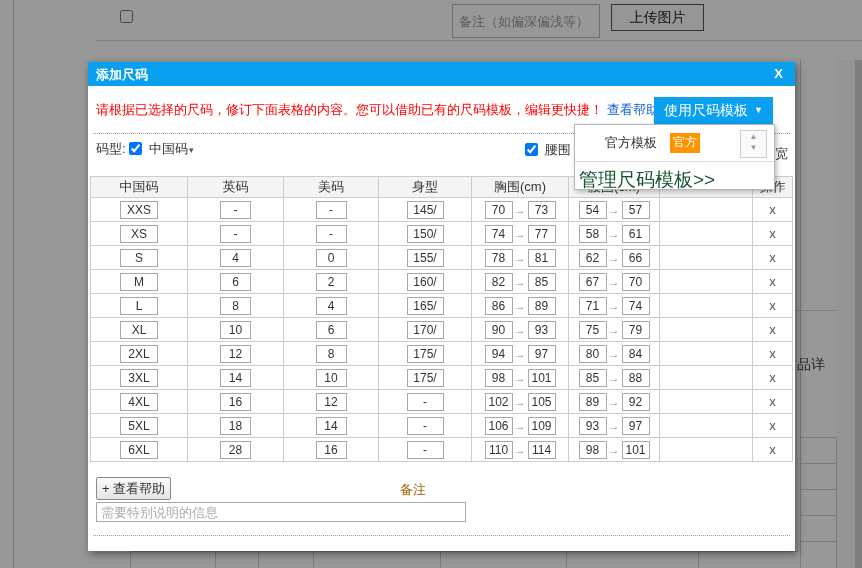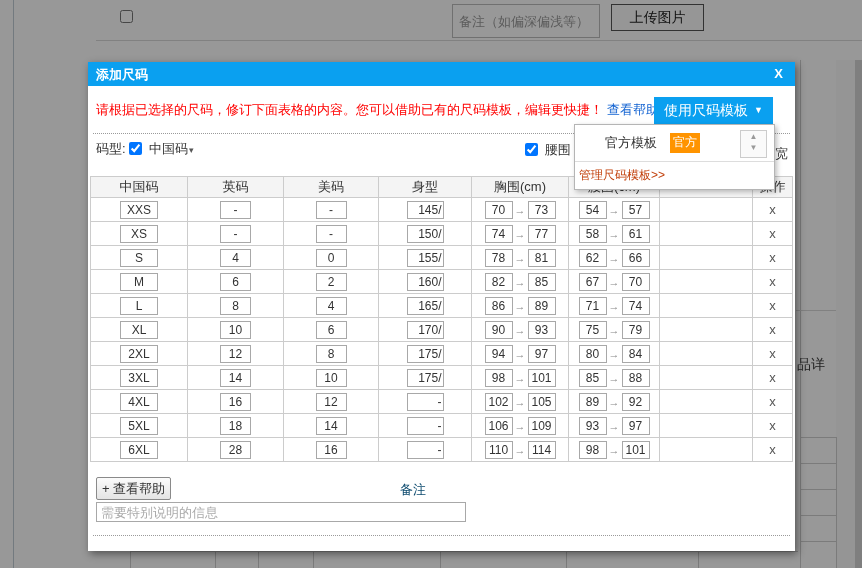--- a/index.html
+++ b/index.html
@@ -46,39 +46,39 @@
   .dropdown { position:absolute; left:486px; top:62px; width:201px; height:66px; background:#fff;
     border:1px solid #b5b5b5; box-shadow:2px 2px 5px rgba(0,0,0,0.25); z-index:6; }
   .dd-row1 { position:absolute; left:0; top:0; right:0; height:36px; }
   .dd-tpl-name { position:absolute; left:30px; top:9px; font-size:13px; color:#333; cursor:pointer; }
   .dd-badge { position:absolute; left:95px; top:8px; background:#ff9400; color:#fff; font-size:12px;
     padding:1px 3px 2px; }
   .dd-spinner { position:absolute; right:7px; top:5px; width:27px; height:28px; border:1px solid #ccc;
     background:#fafafa; text-align:center; line-height:11px; cursor:pointer; }
   .dd-spinner span { display:block; font-size:8px; color:#999; }
   .dd-sep { position:absolute; left:0; right:0; top:36px; border-top:1px solid #ddd; }
-  .dd-manage { position:absolute; left:4px; top:42px; font-size:12px; color:#c2410c; cursor:pointer; }
+  .dd-manage { position:absolute; left:4px; top:42px; font-size:19px; color:#14532d; cursor:pointer; }
 
   
   .sizes-table { position:absolute; left:2px; top:114px; border-collapse:collapse; table-layout:fixed; }
   .sizes-table th, .sizes-table td { border:1px solid #ccc; text-align:center; font-size:13px;
     color:#333; overflow:hidden; white-space:nowrap; }
   .sizes-table th { background:#f4f4f4; height:21px; font-weight:normal; }
   .sizes-table td { height:24px; background:#fff; }
   .cell-input { border:1px solid #a8a8a8; height:18px; font-size:12px; text-align:center;
     color:#333; padding:0 1px; background:#fff; }
-  .w38 { width:38px; } .w31 { width:31px; } .w37 { width:37px;text-align:right; } .w28 { width:28px; }
+  .w38 { width:38px; } .w31 { width:31px; } .w37 { width:37px; } .w28 { width:28px; }
   .arrow { color:#888; font-size:11px; margin:0 2px; }
   .del-x { color:#555; font-size:13px; cursor:pointer; }
 
   
   .addrow-btn { position:absolute; left:8px; top:415px; width:75px; height:23px;
     border:1px solid #8a8a8a; background:linear-gradient(#fbfbfb,#e4e4e4); font-size:13px;
     color:#333; cursor:pointer; border-radius:2px; }
-  .note-label { position:absolute; left:312px; top:419px; font-size:13px; color:#0c4a6e; }
+  .note-label { position:absolute; left:312px; top:419px; font-size:13px; color:#a16207; }
   .note-input { position:absolute; left:8px; top:440px; width:370px; height:20px;
     border:1px solid #a8a8a8; font-size:13px; color:#333; padding:0 4px; }
   .note-input::placeholder { color:#aaa; }
 </style>
 </head>
 <body>
 
 <div class="stage">
 
   <div class="bg">

